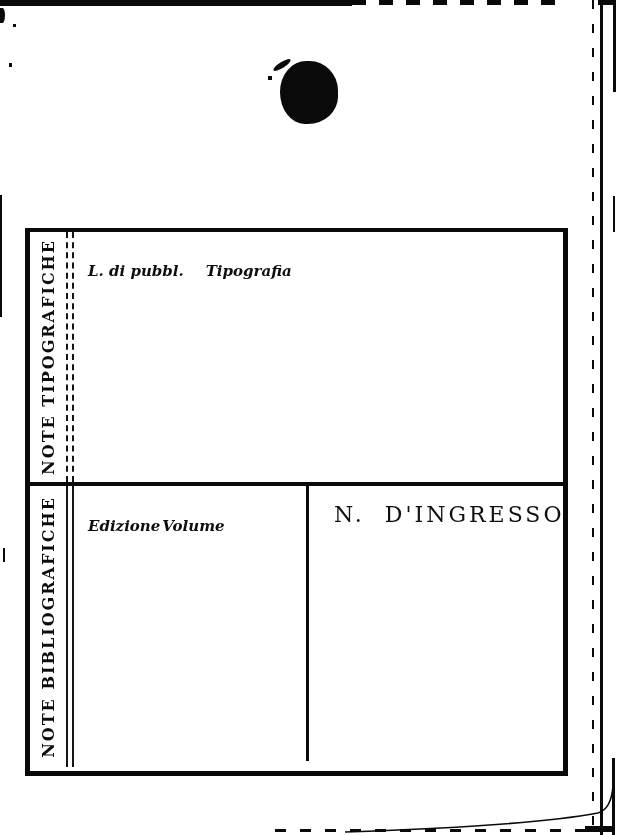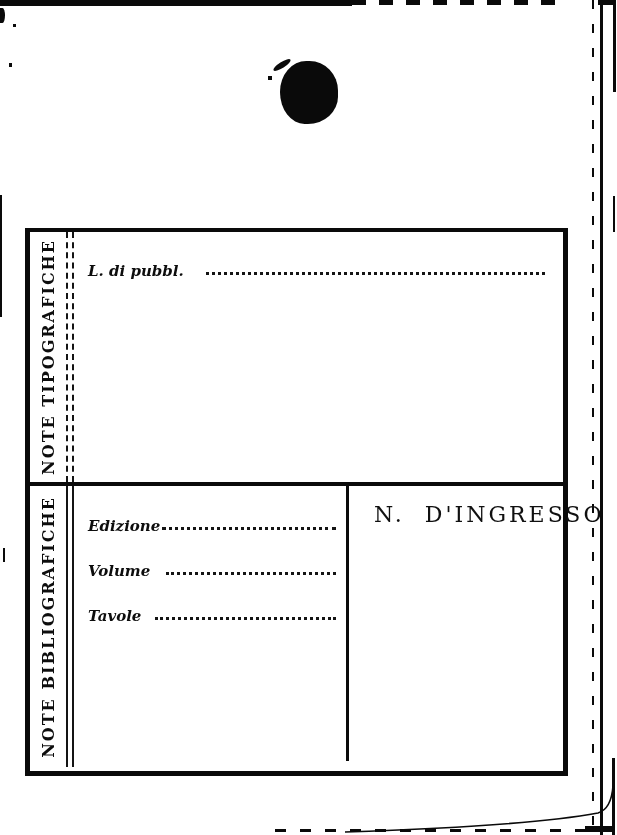--- a/index.html
+++ b/index.html
@@ -50,23 +50,23 @@
   .side-strip{position:relative;width:36px;flex:none;}
   .side-label{
     position:absolute;left:50%;top:50%;
     transform:translate(-50%,-50%) rotate(-90deg);
     white-space:nowrap;
     font-family:"DejaVu Serif", serif;
     font-weight:bold;font-size:16px;letter-spacing:2px;color:#0d0d0d;
   }
   .strip-sep{width:4px;flex:none;border-left:2px dashed #141414;border-right:2px dashed #141414;}
   .strip-sep-solid{width:4px;flex:none;border-left:2px solid #141414;border-right:2px solid #141414;}
-  .fields{flex:1;display:flex;flex-direction:column;box-sizing:border-box;}
+  .fields{flex:1;display:flex;box-sizing:border-box;}
   .fields-tipo{padding:2px 18px 0 14px;}
-  .fields-biblio{flex:none;width:272px;padding:4px 10px 0 14px;}
+  .fields-biblio{flex:none;width:232px;padding:4px 10px 0 14px;}
   .row{display:flex;align-items:flex-end;}
   .section-tipo .row{height:46px;}
   .section-biblio .row{height:45px;}
   .flabel{
     font-family:"DejaVu Serif", serif;font-style:italic;font-weight:bold;
     font-size:15px;line-height:1.05;white-space:nowrap;flex:none;
   }
   .leader{flex:1;height:0;border-bottom:3px dotted #141414;margin-bottom:5px;}
   .ml-pubbl{margin-left:22px;}
   .ml-editore{margin-left:66px;}
@@ -119,41 +119,41 @@
     <div class="section section-tipo">
       <div class="side-strip">
         <span class="side-label">NOTE TIPOGRAFICHE</span>
       </div>
       <div class="strip-sep"></div>
       <div class="fields fields-tipo">
         <div class="row">
           <span class="flabel">L. di pubbl.</span>
           <span class="leader ml-pubbl"></span>
         </div>
+        <div class="row">
+          <span class="flabel">Tipografia</span>
+          <span class="leader ml-tipografia"></span>
+        </div>
       </div>
     </div>
 
     <div class="section section-biblio">
       <div class="side-strip">
         <span class="side-label">NOTE BIBLIOGRAFICHE</span>
       </div>
       <div class="strip-sep-solid"></div>
       <div class="fields fields-biblio">
         <div class="row">
           <span class="flabel">Edizione</span>
           <span class="leader ml-edizione"></span>
         </div>
         <div class="row">
           <span class="flabel">Volume</span>
           <span class="leader ml-volume"></span>
         </div>
-        <div class="row">
-          <span class="flabel">Tavole</span>
-          <span class="leader ml-tavole"></span>
-        </div>
       </div>
       <div class="ingresso-divider"></div>
       <div class="ingresso-box">
         <span class="ingresso-title">N. D'INGRESSO</span>
       </div>
     </div>
 
   </div>
 </div>
 

